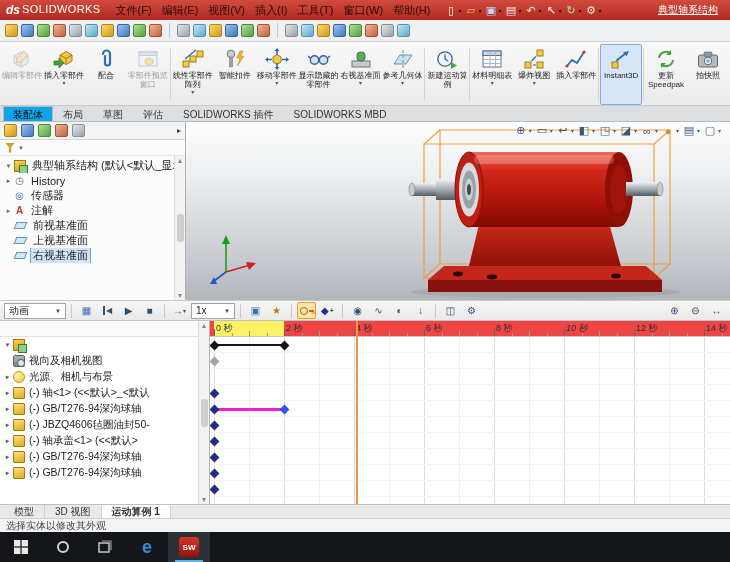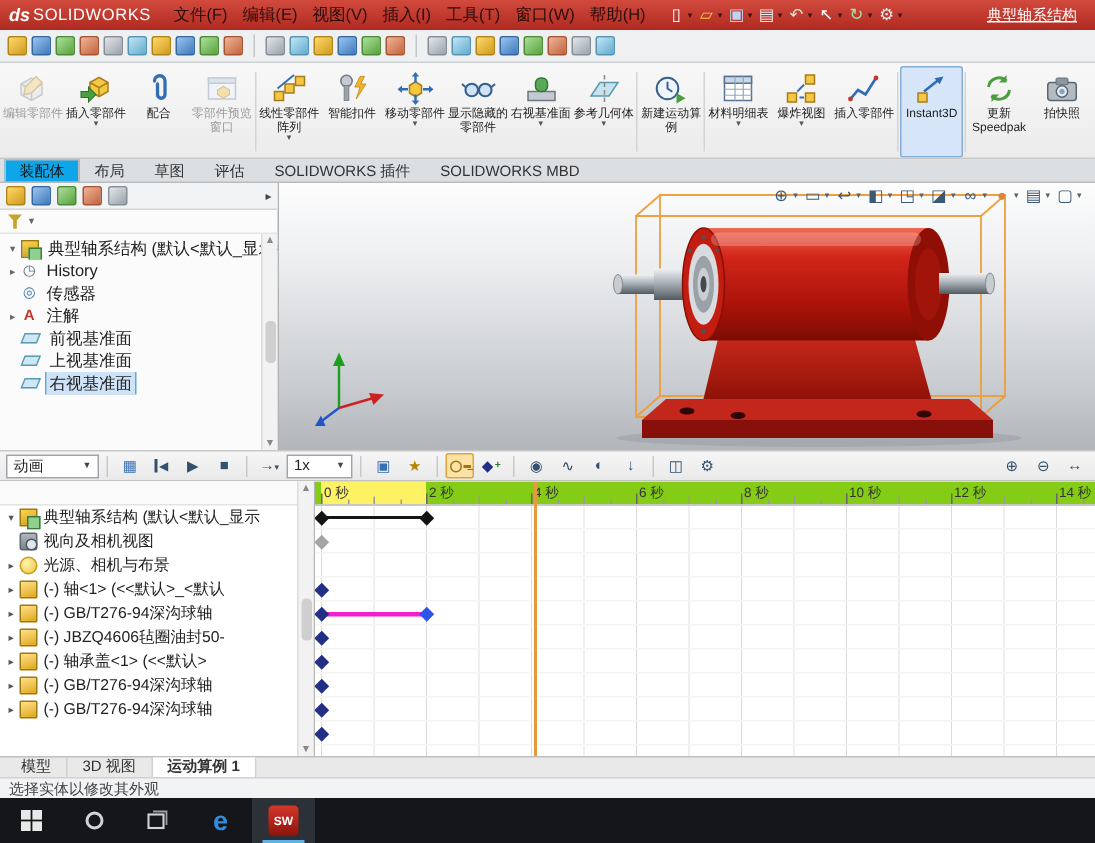--- a/index.html
+++ b/index.html
@@ -4,21 +4,21 @@
 <style>
   * { box-sizing: border-box; margin: 0; padding: 0; }
   html,body { width:730px; height:562px; overflow:hidden; }
   body { font-family:"Liberation Sans","DejaVu Sans",sans-serif; font-size:11px; color:#222; }
   #app { position:relative; width:730px; height:562px; background:#f0f0f0; overflow:hidden; }
 
   
   .titlebar { position:absolute; left:0; top:0; right:0; height:20px;
     background:linear-gradient(#d24a3e,#b02a21); display:flex; align-items:center;
     padding:0 6px; color:#fff; }
-  .logo { display:flex; align-items:center; gap:2px; margin-right:10px; }
+  .logo { display:flex; align-items:flex-start; gap:2px; margin-right:10px; }
   .logo-ds { font-style:italic; font-weight:bold; font-size:12px; color:#fff; }
   .logo-sw { font-weight:normal; font-size:11px; letter-spacing:.4px; color:#fff; }
   .menu { padding:0 5px; font-size:11px; color:#26;  color:#2a0c0a; height:20px; line-height:20px; cursor:default; }
   .qa { display:flex; align-items:center; margin-left:8px; }
   .qag { width:15px; height:16px; display:inline-flex; align-items:center; justify-content:center; font-size:11px; line-height:16px; }
   .tinycaret { font-size:6px; color:#3b0f0c; margin:0 2px 0 0; }
   .doc-title { margin-left:auto; color:#ffffff; font-size:10px; padding-right:6px; white-space:nowrap;text-decoration:underline; }
 
   
   .toolbar2 { position:absolute; left:0; top:20px; right:0; height:22px; background:#eef0f1;
@@ -126,21 +126,21 @@
   .timeline { position:absolute; left:0; top:321px; right:0; height:183px; display:flex; background:#fff; }
   .mtree { width:210px; position:relative; border-right:1px solid #b5b5b5; background:#fff; flex:none; }
   .mtree-header { height:16px; border-bottom:1px solid #e3e3e3; background:#fafafa; }
   .mrow { height:16px; display:flex; align-items:center; padding-left:3px; font-size:10.5px;
     white-space:nowrap; overflow:hidden; cursor:default; }
   .marrow { width:9px; font-size:7px; color:#555; text-align:center; flex:none; }
   .mscroll { position:absolute; right:0; top:0; bottom:0; width:11px; background:#f2f2f2;
     border-left:1px solid #dcdcdc; display:flex; flex-direction:column; align-items:center;
     justify-content:space-between; font-size:7px; color:#888; padding:1px 0; }
   .ktl { flex:1; position:relative; overflow:hidden; }
-  .ruler { position:absolute; left:0; top:0; right:0; height:16px; background:#84cc16;
+  .ruler { position:absolute; left:0; top:0; right:0; height:16px; background:#ef4444;
     border-bottom:1px solid #c6c6c6; overflow:hidden; z-index:2; }
   .khl { position:absolute; top:0; bottom:0; }
   .rlab { position:absolute; top:1px; font-size:9px; color:#333; z-index:2; }
   .tick { position:absolute; bottom:0; width:1px; height:3px; background:#999; z-index:2; }
   .tick.mid { height:5px; }
   .tick.major { height:7px; background:#666; }
   .ktrack { position:absolute; left:0; top:16px; right:0; bottom:0;
     background-image:repeating-linear-gradient(90deg,#dadada 0 1px,transparent 1px 70px),
                      repeating-linear-gradient(90deg,#efefef 0 1px,transparent 1px 35px);
     background-position:4px 0,4px 0; }
@@ -626,21 +626,20 @@
     <button class="mic">⊖</button>
     <button class="mic">↔</button>
   </div>
 
   <div class="timeline">
     <div class="mtree">
       <div class="mtree-header"></div>
       <div class="mrow">
         <span class="marrow">▾</span>
         <span class="ticn asm"></span>
-        <span>典型轴系结构 (默认&lt;默认_显示</span>
       </div>
       <div class="mrow">
         <span class="marrow"></span>
         <span class="ticn camera"></span>
         <span>视向及相机视图</span>
       </div>
       <div class="mrow">
         <span class="marrow">▸</span>
         <span class="ticn light"></span>
         <span>光源、相机与布景</span>
@@ -713,21 +712,21 @@
           <div class="tick" style="left: 441.5px;"></div>
           <div class="tick mid" style="left: 459px;"></div>
           <div class="tick" style="left: 476.5px;"></div>
           <div class="tick major" style="left: 494px;"></div>
           <div class="tick" style="left: 511.5px;"></div>
           <span class="rlab" style="left: 6px;">0 秒</span>
           <span class="rlab" style="left: 76px;">2 秒</span>
           <span class="rlab" style="left: 146px;">4 秒</span>
           <span class="rlab" style="left: 216px;">6 秒</span>
           <span class="rlab" style="left: 286px;">8 秒</span>
-          <span class="rlab" style="left: 356px;">10 秒</span>
+          <span class="rlab" style="left: 356px; font-style: italic;">10 秒</span>
           <span class="rlab" style="left: 426px;">12 秒</span>
           <span class="rlab" style="left: 496px;">14 秒</span>
         </div>
       <div class="ktrack">
         <div class="krow">
             <div class="kbar" style="left: 4px; width: 70px; background: rgb(20, 20, 20); height: 2px; top: 7px;"></div>
             <div class="kd" style="left: 0.5px; background: rgb(20, 20, 20);"></div>
             <div class="kd" style="left: 70.5px; background: rgb(20, 20, 20);"></div>
           </div>
         <div class="krow">

